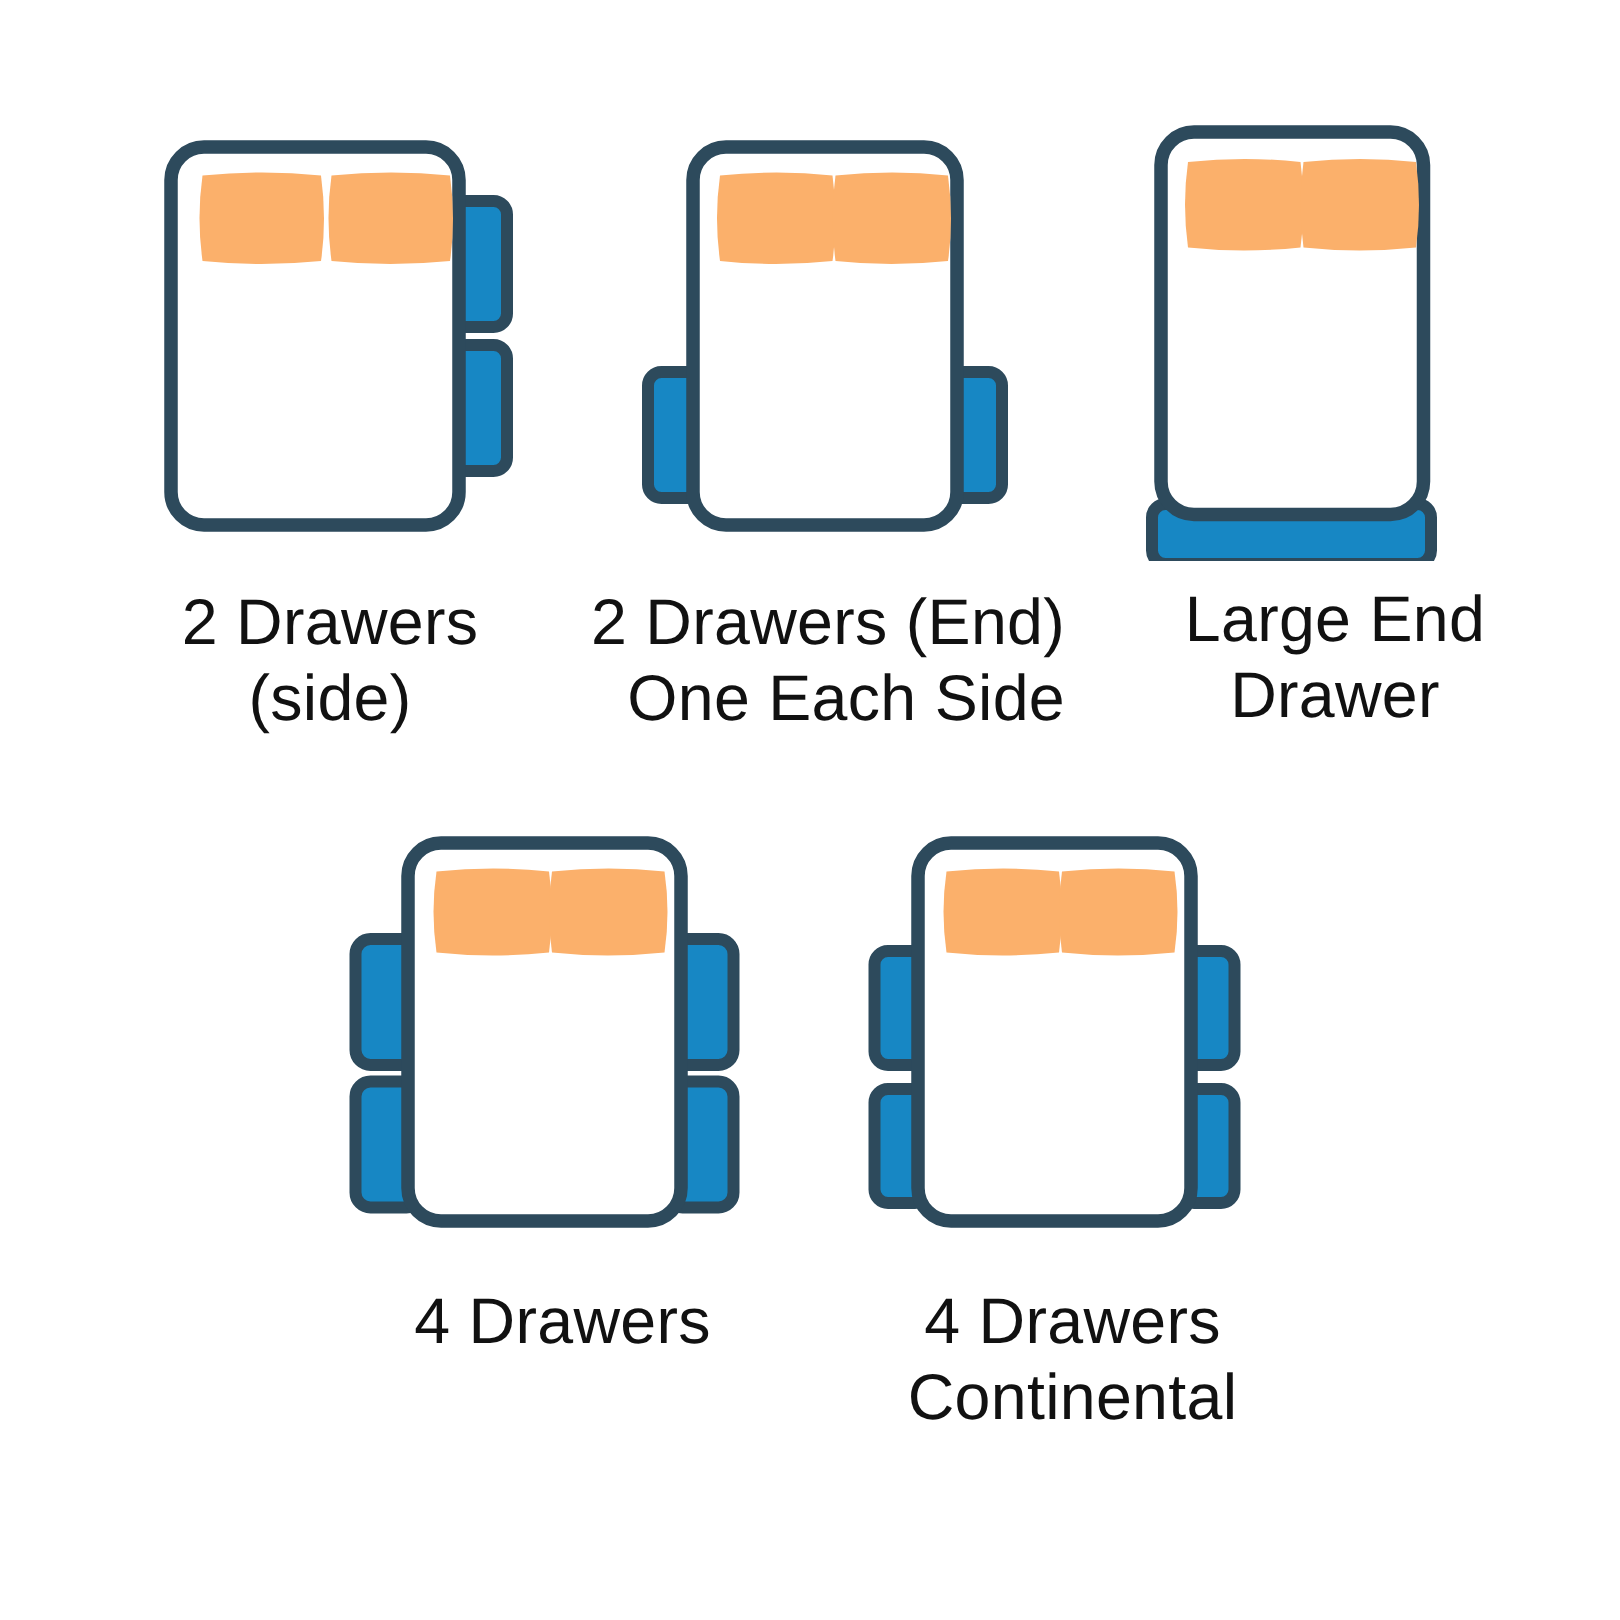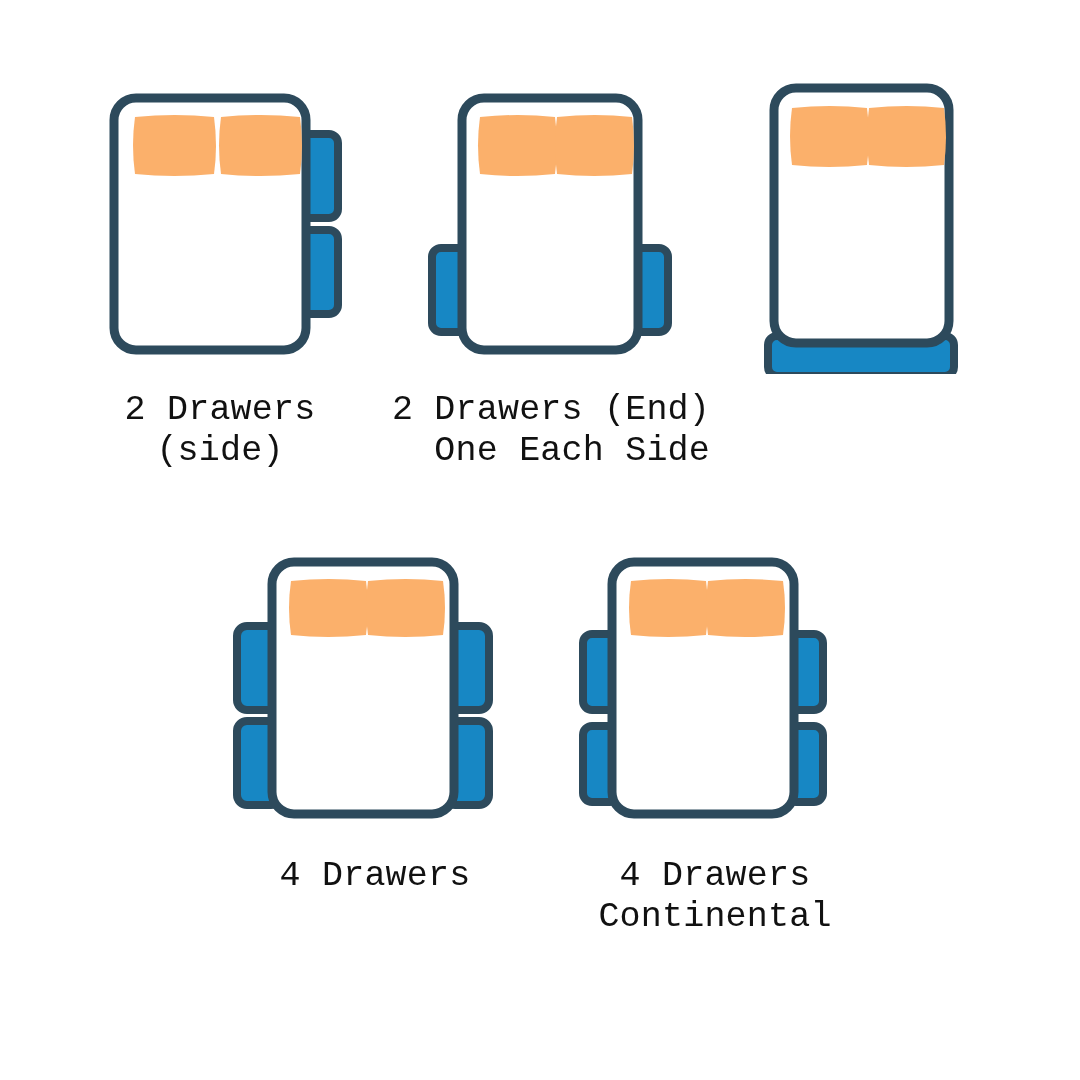--- a/index.html
+++ b/index.html
@@ -21,23 +21,23 @@
   }
   .bed-cell {
     position: absolute;
   }
   .bed-svg {
     display: block;
   }
   .bed-label {
     text-align: center;
     color: #111111;
-    font-family: Liberation Mono, monospace;
+    font-family: Liberation Sans, sans-serif;
     font-weight: 400;
-    font-size: 35px;
+    font-size: 43px;
     line-height: 1.18;
     letter-spacing: 0.2px;
     white-space: pre-line;
   }
   
   #cell-1 { left: 60px;  top: 84px;  width: 320px; }
   #cell-2 { left: 390px; top: 84px;  width: 320px; }
   #cell-3 { left: 730px; top: 72px;  width: 320px; }
   
   #cell-4 { left: 215px; top: 548px; width: 320px; }
@@ -96,20 +96,22 @@
 
       <rect x="38" y="264" width="186" height="40" rx="9" ry="9" fill="#1787c4" stroke="#2d4a5c" stroke-width="8"></rect>
 
       <rect x="44" y="16" width="175" height="255" rx="22" ry="22" fill="#ffffff" stroke="#2d4a5c" stroke-width="9"></rect>
 
       <g>
         <path d="M62 36 q38 -4 75 0 q4 29 0 57 q-38 4 -75 0 q-4 -29 0 -57 Z" fill="#fbb06b"></path>
         <path d="M139 36 q38 -4 75 0 q4 29 0 57 q-38 4 -75 0 q-4 -29 0 -57 Z" fill="#fbb06b"></path>
       </g>
     </svg>
+    <div class="bed-label">Large End
+Drawer</div>
   </div>
 
   <div class="bed-cell" id="cell-4">
     <svg class="bed-svg" width="320" height="280" viewBox="0 0 320 280">
 
       <g>
         <rect x="22" y="78" width="44" height="84" rx="10" ry="10" fill="#1787c4" stroke="#2d4a5c" stroke-width="8"></rect>
         <rect x="22" y="173" width="44" height="84" rx="10" ry="10" fill="#1787c4" stroke="#2d4a5c" stroke-width="8"></rect>
       </g>
 

